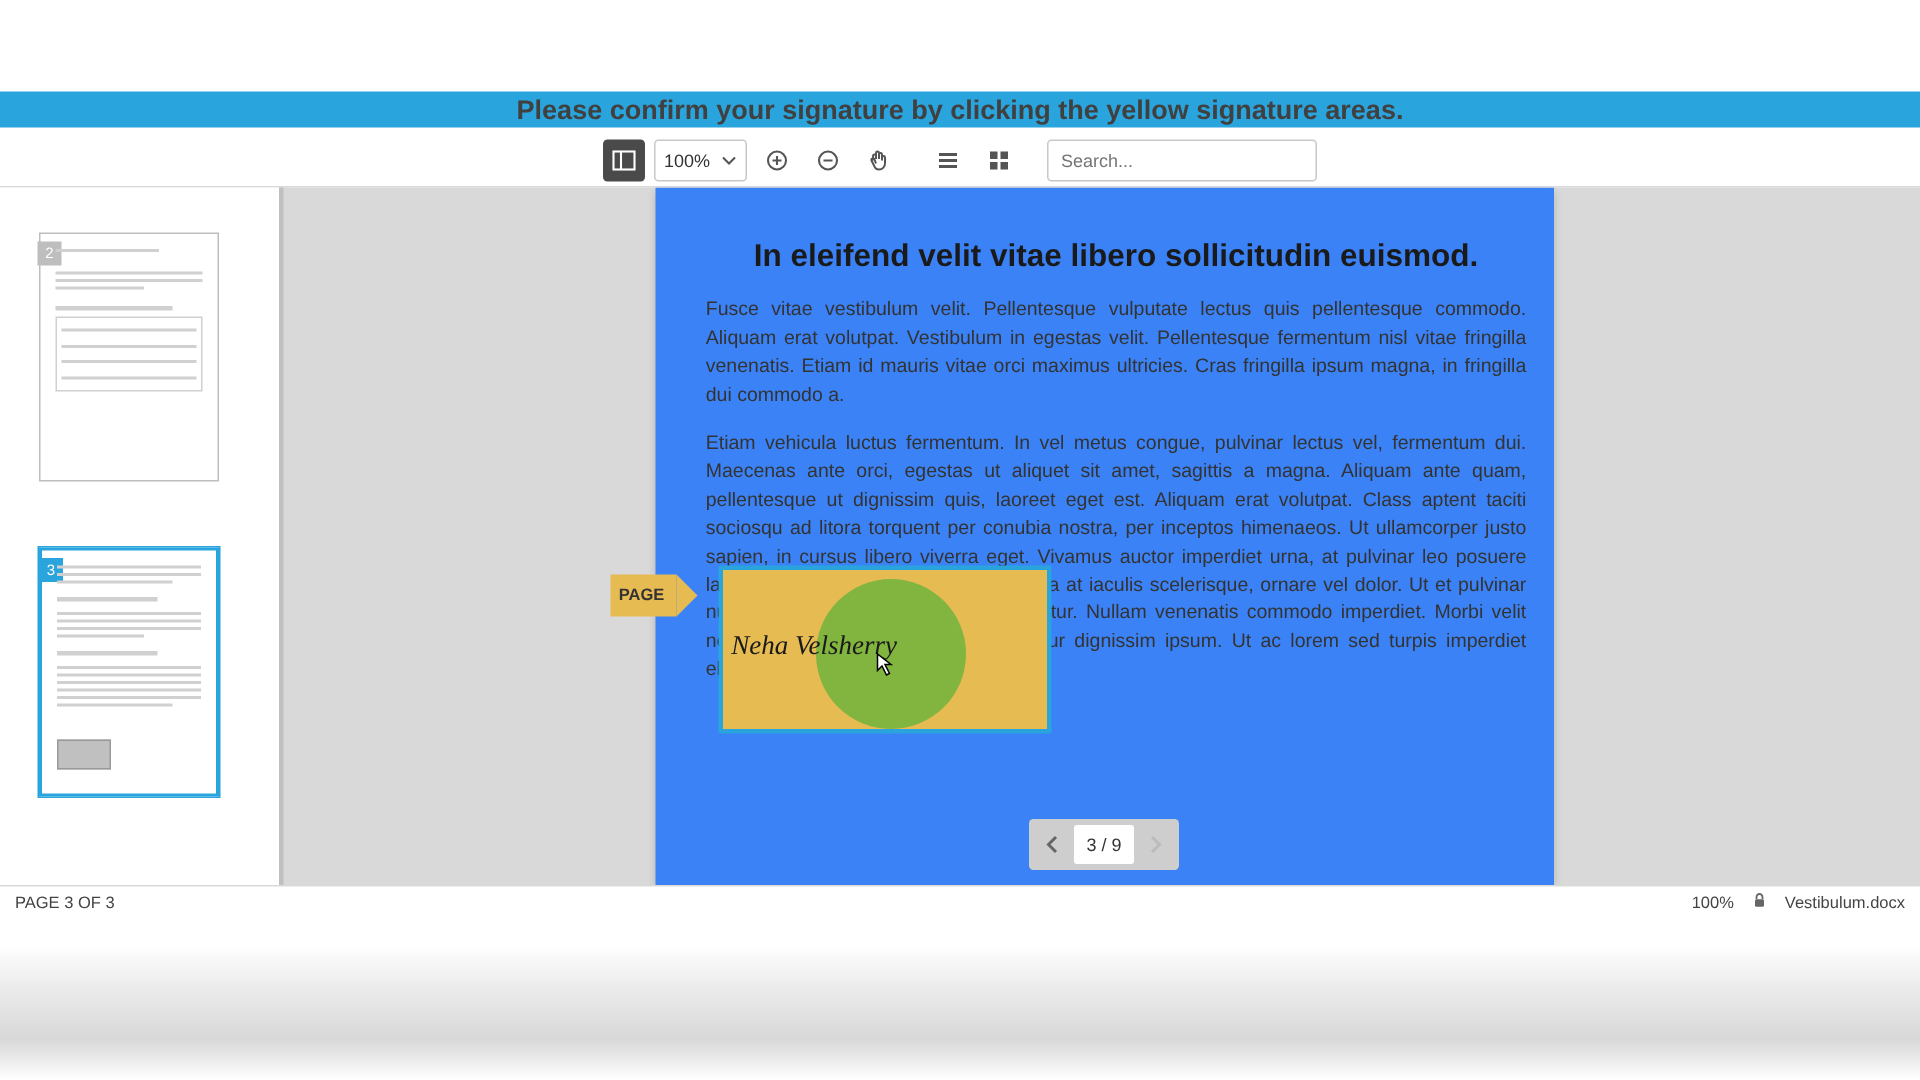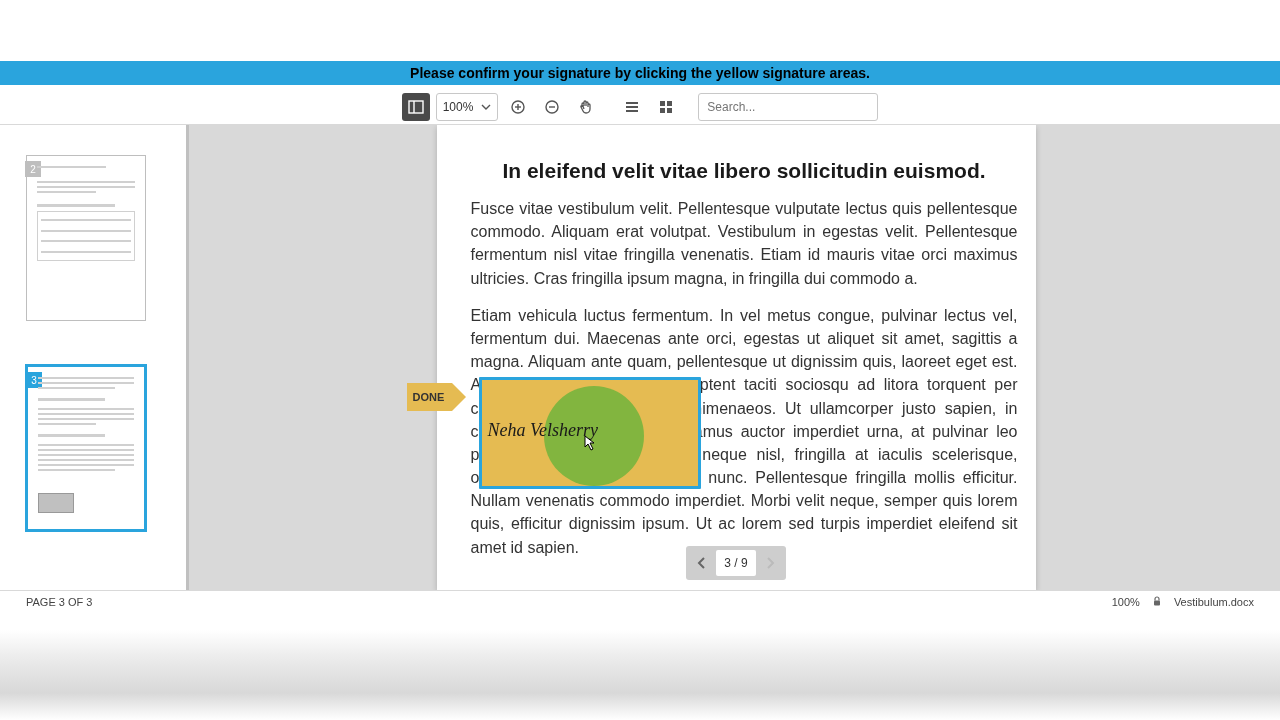--- a/index.html
+++ b/index.html
@@ -1,51 +1,51 @@
 <!DOCTYPE html>
 <html><head>
 <meta charset="utf-8">
 <style>
 *{box-sizing:border-box;margin:0;padding:0;font-family:Arial,Helvetica,sans-serif}
 html,body{width:1280px;height:720px;background:#fff;overflow:hidden}
-.banner{position:absolute;top:61px;left:0;right:0;height:24px;background:#2aa4dd;color:#000000;font-size:14px;font-weight:bold;display:flex;align-items:center;justify-content:center}
+.banner{position:absolute;top:61px;left:0;right:0;height:24px;background:#2aa4dd;color:#404040;font-size:18px;font-weight:bold;display:flex;align-items:center;justify-content:center}
 .toolbar{position:absolute;top:89px;left:0;right:0;height:36px;background:#fff;border-bottom:1px solid #d9d9d9;display:flex;align-items:center;justify-content:center;gap:6px}
 .tbtn{width:28px;height:28px;display:flex;align-items:center;justify-content:center;border-radius:3px;color:#555;cursor:pointer}
 .tbtn.on{background:#4a4a4a;color:#fff}
 .tbtn svg{width:16px;height:16px}
 .zoom{height:28px;border:1px solid #c8c8c8;border-radius:3px;background:#fff;display:flex;align-items:center;padding:0 6px;font-size:12px;color:#333;gap:8px}
 .zoom svg{width:10px;height:10px}
 .search{height:28px;width:180px;border:1px solid #c8c8c8;border-radius:3px;padding:0 8px;font-size:12px;color:#333;}
 .work{position:absolute;top:125px;left:0;right:0;bottom:130px;background:#d9d9d9;display:flex}
 .thumbs{width:186px;height:100%;background:#fff;position:relative;overflow:auto}
 .thumbwrap{position:absolute;left:26px;width:120px}
 .thumb{width:120px;background:#fff;border:1px solid #bebebe;position:relative}
 .thumb.sel{border:2px solid #2aa4dd;box-shadow:0 0 0 1px #2aa4dd}
 .thumb .badge{position:absolute;top:5px;left:-2px;width:16px;height:16px;background:#bebebe;color:#fff;font-size:10px;display:flex;align-items:center;justify-content:center}
 .thumb.sel .badge{background:#2aa4dd}
 .thumb .tcontent{position:absolute;inset:10px}
 .tline{height:2px;background:#d0d0d0;margin-bottom:3px}
 .splitter{width:6px;height:100%;background:#d9d9d9;position:relative}
 .splitter::after{content:"";position:absolute;top:0;left:0;width:3px;height:100%;background:#c0c0c0}
 .docarea{flex:1;height:100%;position:relative;display:flex;justify-content:center;overflow:hidden}
-.page{width:599px;background:#ffffff;box-shadow:0 2px 6px rgba(0,0,0,.2);position:relative;padding:30px 18px 40px 34px}
+.page{width:599px;background:#3b82f6;box-shadow:0 2px 6px rgba(0,0,0,.2);position:relative;padding:30px 18px 40px 34px}
 .docheading{font-size:21px;font-weight:bold;color:#1a1a1a;text-align:center;margin:4px 0 14px 0}
-.para{font-size:16px;color:#333;text-align:justify;line-height:1.45;margin-bottom:14px}
+.para{font-size:13px;color:#333;text-align:justify;line-height:1.45;margin-bottom:14px}
 .sigbox{position:absolute;top:252px;left:42px;width:222px;height:112px;background:#e5bb52;border:3px solid #2aa4dd;border-radius:1px}
 .sigtext{position:absolute;top:40px;left:6px;font-family:'Brush Script MT',cursive;font-size:18px;color:#1a1a1a;font-style:italic}
 .blob{position:absolute;top:6px;left:62px;width:100px;height:100px;background:#82b53f;border-radius:50%}
 .donearrow{position:absolute;top:258px;left:-30px;height:28px;background:#e5bb52;display:flex;align-items:center;padding:0 8px 0 6px;font-size:11px;font-weight:bold;color:#333}
 .donearrow::after{content:"";position:absolute;right:-14px;top:0;width:0;height:0;border-top:14px solid transparent;border-bottom:14px solid transparent;border-left:14px solid #e5bb52}
 .cursor{position:absolute;top:310px;left:142px;z-index:5}
 .cursor svg{width:18px;height:18px}
 .pager{position:absolute;bottom:10px;left:50%;transform:translateX(-50%);width:100px;height:34px;background:#cecece;border-radius:3px;display:flex;align-items:center;justify-content:space-between;padding:0 4px}
 .pbtn{width:24px;height:28px;display:flex;align-items:center;justify-content:center;color:#666;cursor:pointer}
 .pbtn.dis{color:#bbb}
 .ptext{height:26px;background:#fff;padding:0 8px;display:flex;align-items:center;font-size:12px;color:#333;border-radius:2px}
-.status{position:absolute;bottom:108px;left:0;right:0;height:22px;background:#fff;border-top:1px solid #d9d9d9;display:flex;align-items:center;font-size:11px;color:#444;padding:0 26px}
+.status{position:absolute;bottom:108px;left:0;right:0;height:22px;background:#fff;border-top:1px solid #d9d9d9;display:flex;align-items:center;font-size:11px;color:#444;padding:0 10px}
 .status .spacer{flex:1}
 .status .lock{margin:0 12px}
 .lock svg{width:10px;height:10px}
 .gradient{position:absolute;left:0;right:0;bottom:0;height:90px;background:linear-gradient(#fff,#ececec 30%,#d8d8d8 70%,#fff)}
 </style>
 </head>
 <body>
 
 <div class="banner">Please confirm your signature by clicking the yellow signature areas.</div>
 
@@ -150,21 +150,21 @@
       </div>
     </div>
   </div>
   <div class="splitter"></div>
   <div class="docarea">
     <div class="page">
       <h2 class="docheading">In eleifend velit vitae libero sollicitudin euismod.</h2>
       <p class="para">Fusce vitae vestibulum velit. Pellentesque vulputate lectus quis pellentesque commodo. Aliquam erat volutpat. Vestibulum in egestas velit. Pellentesque fermentum nisl vitae fringilla venenatis. Etiam id mauris vitae orci maximus ultricies. Cras fringilla ipsum magna, in fringilla dui commodo a.</p>
       <p class="para">Etiam vehicula luctus fermentum. In vel metus congue, pulvinar lectus vel, fermentum dui. Maecenas ante orci, egestas ut aliquet sit amet, sagittis a magna. Aliquam ante quam, pellentesque ut dignissim quis, laoreet eget est. Aliquam erat volutpat. Class aptent taciti sociosqu ad litora torquent per conubia nostra, per inceptos himenaeos. Ut ullamcorper justo sapien, in cursus libero viverra eget. Vivamus auctor imperdiet urna, at pulvinar leo posuere laoreet. Suspendisse neque nisl, fringilla at iaculis scelerisque, ornare vel dolor. Ut et pulvinar nunc. Pellentesque fringilla mollis efficitur. Nullam venenatis commodo imperdiet. Morbi velit neque, semper quis lorem quis, efficitur dignissim ipsum. Ut ac lorem sed turpis imperdiet eleifend sit amet id sapien.</p>
 
-      <div class="donearrow">DONE</div>
+      <div class="donearrow">PAGE</div>
       <div class="sigbox">
         <div class="blob"></div>
         <div class="sigtext">Neha Velsherry</div>
       </div>
       <div class="cursor">
         <svg viewBox="0 0 18 18">
             <path d="M6 1 L6 12 L9 9 L12 15 L14 14 L11 8 L15 8 Z" fill="#fff" stroke="#000" stroke-width="1"></path>
           </svg>
       </div>
 

